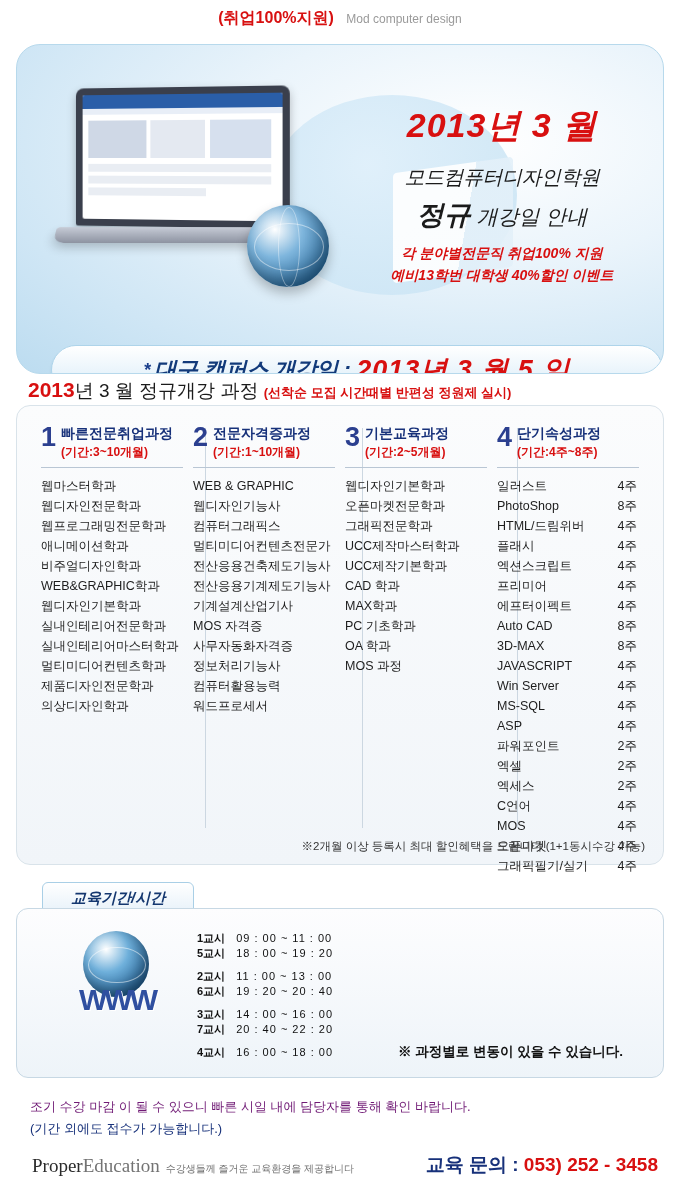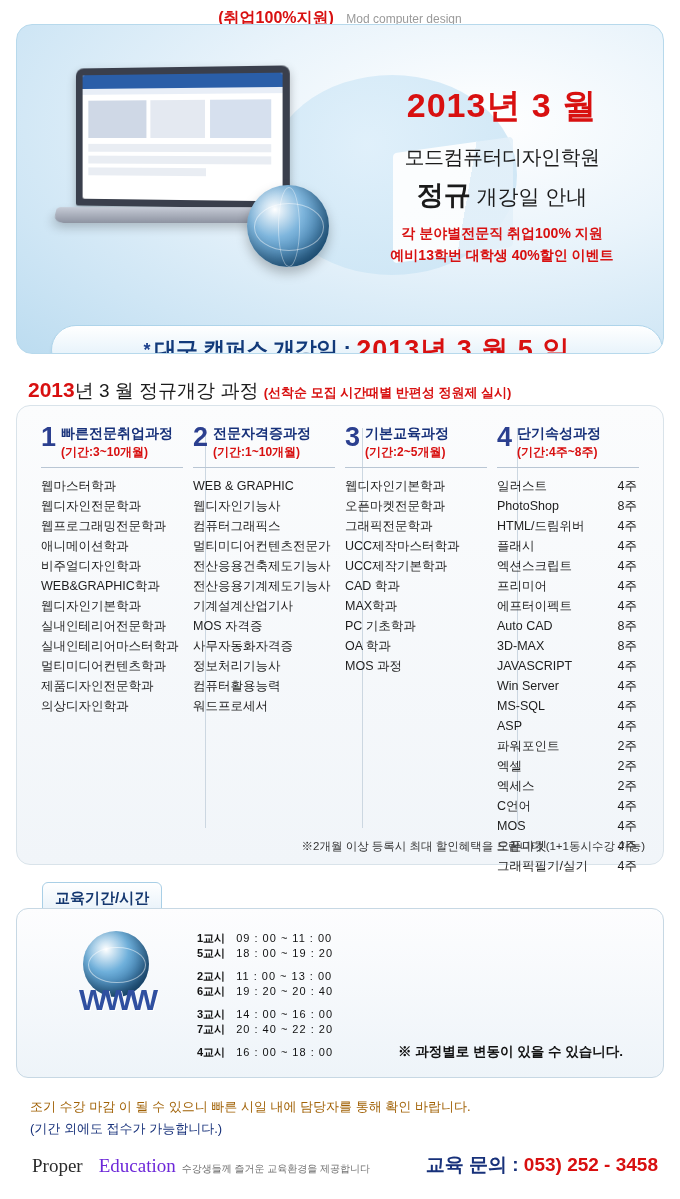--- a/index.html
+++ b/index.html
@@ -27,27 +27,28 @@
   }
   .topline .sub {
     color: #9a9a9a;
     font-size: 12px;
     margin-left: 8px;
   }
 
   
   .hero {
     position: absolute;
-    top: 24px; left: 16px;
+    top: 44px; left: 16px;
     width: 648px; height: 330px;
-    border-radius: 16px;
+    border-radius: 24px;
     background:
       radial-gradient(ellipse at 72% 30%, #ffffff 0%, #eaf4fb 38%, #cfe6f5 75%, #bcdcf0 100%);
     border: 1px solid #b7d9ec;
     overflow: hidden;
+    font-style: italic;
   }
   .hero-globe-bg {
     position: absolute;
     left: 250px; top: 50px;
     width: 250px; height: 200px;
     border-radius: 50%;
     background: radial-gradient(circle at 40% 35%, #dceefa 0%, #cfe7f6 55%, #c6e2f3 100%);
     opacity: .85;
   }
   .hero-paper {
@@ -233,27 +234,28 @@
     position: absolute;
     right: 18px; bottom: 10px;
     font-size: 11.5px;
     color: #333;
   }
 
   
   .sched-tab {
     position: absolute;
     left: 42px; top: 882px;
-    padding: 6px 12px;
+    padding: 6px 28px;
     background: linear-gradient(#ffffff,#e6f1f9);
     border: 1px solid #a9cfe6;
     border-radius: 6px 6px 0 0;
     font-size: 15px;
     font-weight: bold;
     color: #14376f;
+    font-style: italic;
   }
   .sched-panel {
     position: absolute;
     left: 16px; top: 908px;
     width: 648px; height: 170px;
     border-radius: 12px;
     background: linear-gradient(#fdfdfe,#eef4f9);
     border: 1px solid #c7d8e4;
   }
   .www-globe {
@@ -289,32 +291,32 @@
   .plabel { font-weight:bold; color:#111; }
   .ptime { color:#111; letter-spacing:1px; margin-left:8px; }
   .sched-note {
     position:absolute; right: 40px; bottom: 16px;
     font-size: 13.5px; font-weight: bold; color:#111;
   }
 
   
   .f1 {
     position:absolute; left:30px; top:1098px;
-    font-size: 13px; color:#a16207;
+    font-size: 13px; color:#701a75;
   }
   .f2 {
     position:absolute; left:30px; top:1120px;
     font-size: 13px; color:#17317a;
   }
   .brand {
     position:absolute; left:32px; top:1155px;
     display:flex; align-items:baseline;
   }
   .brand .b1 { font-size:19px; color:#2b2b2b; font-family:"Liberation Serif", serif; }
-  .brand .b2 { font-size:19px; color:#6d28d9; font-family:"Liberation Serif", serif; margin-left:16px;}
+  .brand .b2 { font-size:19px; color:#737373; font-family:"Liberation Serif", serif; margin-left:0;}
   .brand .b3 { font-size:10px; color:#6f6f6f; margin-left:6px;}
   .contact {
     position:absolute; right: 22px; top: 1152px;
     font-size: 19px; font-weight:bold; color:#17317a;margin-left:12px;
   }
   .contact .num { color:#d81010; }
 </style>
 </head>
 <body>
 

